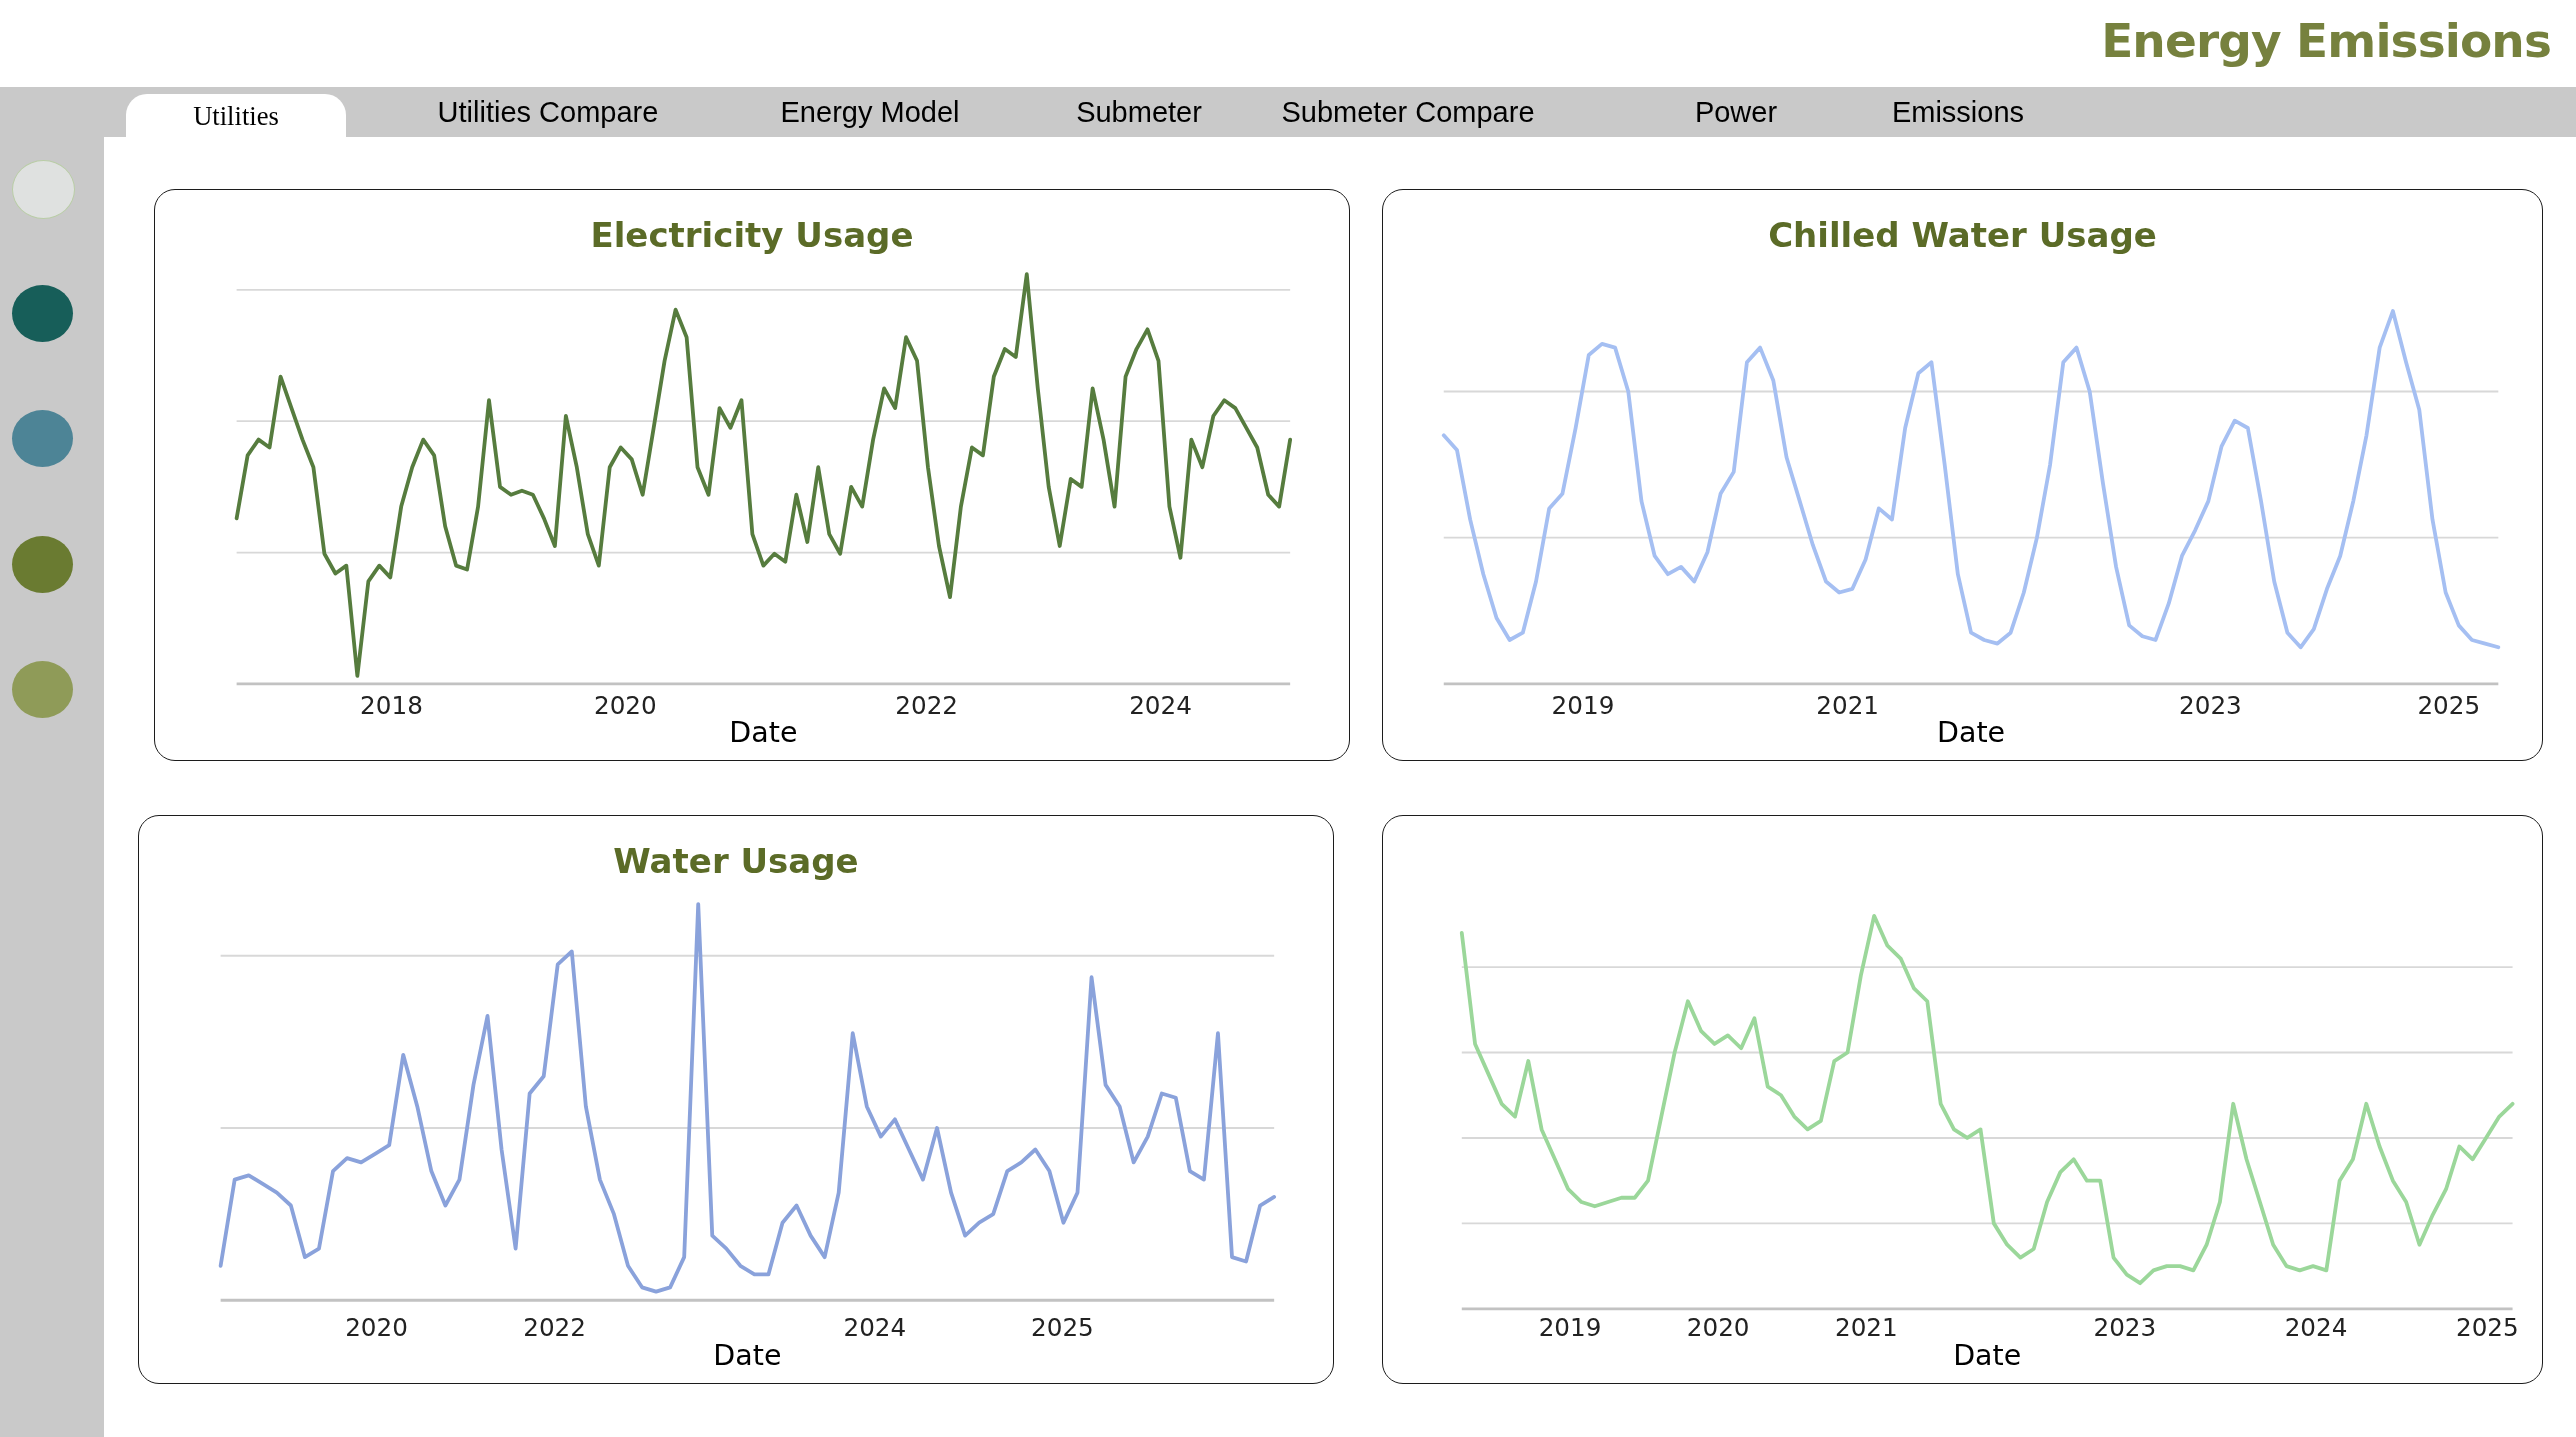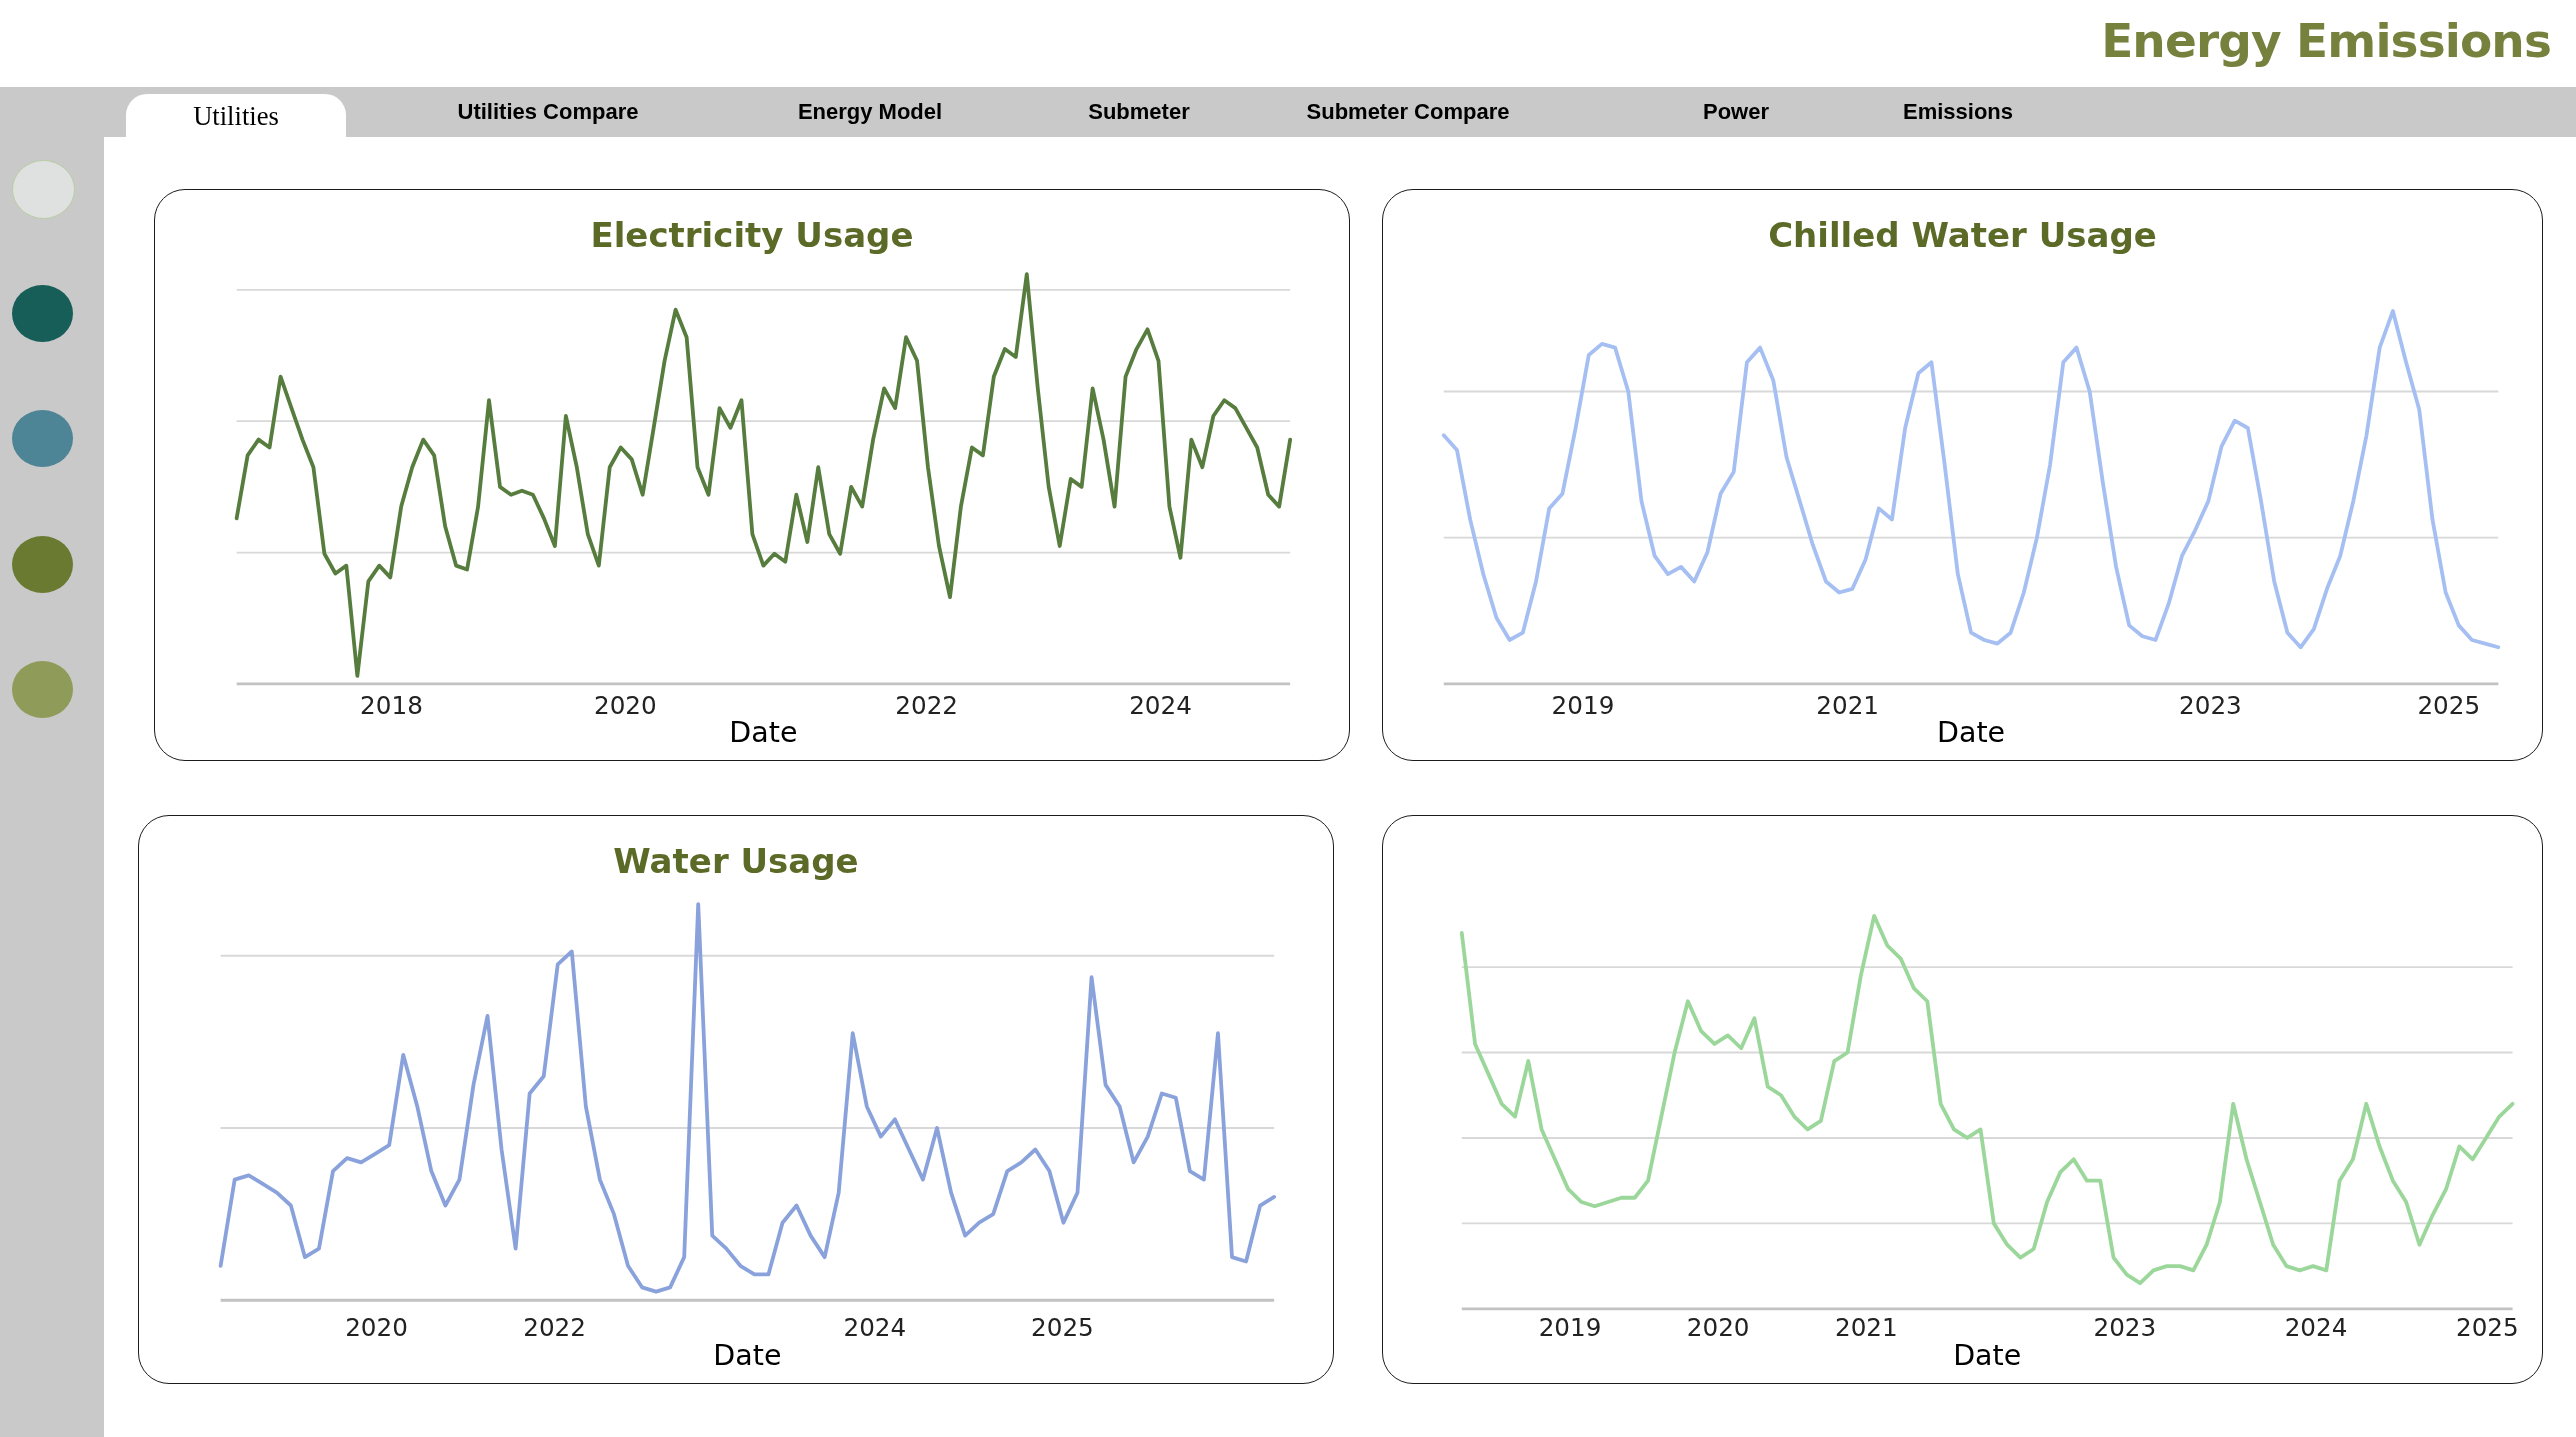--- a/index.html
+++ b/index.html
@@ -18,26 +18,26 @@
          font-family:"DejaVu Sans","Liberation Sans",sans-serif;letter-spacing:-0.9px;}
   
   .tabband{position:absolute;left:0;top:87px;width:2576px;height:50px;background:#c9c9c9;z-index:1;}
   .sidebar{position:absolute;left:0;top:87px;width:104px;height:1350px;background:#c9c9c9;z-index:2;}
   .content{position:absolute;left:104px;top:138px;width:2472px;height:1300px;background:#ffffff;
            border-top-left-radius:30px;z-index:2;}
   .tab-active{position:absolute;left:126px;top:94px;width:220px;height:44px;background:#ffffff;
            border-radius:21px 21px 0 0;z-index:3;display:flex;align-items:center;justify-content:center;
            font-size:26.6px;color:#000;cursor:pointer;font-family:Liberation Serif, serif;}
   .tablabel{position:absolute;top:87px;height:50px;line-height:50px;transform:translateX(-50%);
-           font-size:22px;color:#000;z-index:3;cursor:pointer;white-space:nowrap;font-weight:bold;}
+           font-size:29px;color:#000;z-index:3;cursor:pointer;white-space:nowrap;}
   
   .dot{position:absolute;left:12.3px;width:61px;height:57px;border-radius:50%;cursor:pointer;z-index:3;}
   .dot-first{border:1.9px solid #b9cda6;}
   
-  .card{position:absolute;background:#ffffff;border:1.9px solid #1c1c1c;border-radius:31px;z-index:3;}
+  .card{position:absolute;background:#ffffff;border:1.9px solid #1c1c1c;border-radius:21px;z-index:3;}
   .card-title{position:absolute;top:25px;left:0;width:100%;text-align:center;font-size:34px;
         font-weight:bold;color:#5b6b27;font-family:"DejaVu Sans","Liberation Sans",sans-serif;}
   .chart-host{position:absolute;left:0;top:0;right:0;bottom:0;}
   .chart-host svg{display:block;}
   .chart-host text{font-family:"DejaVu Sans","Liberation Sans",sans-serif;}
 </style>
 </head>
 <body>
 
 <div class="header">

